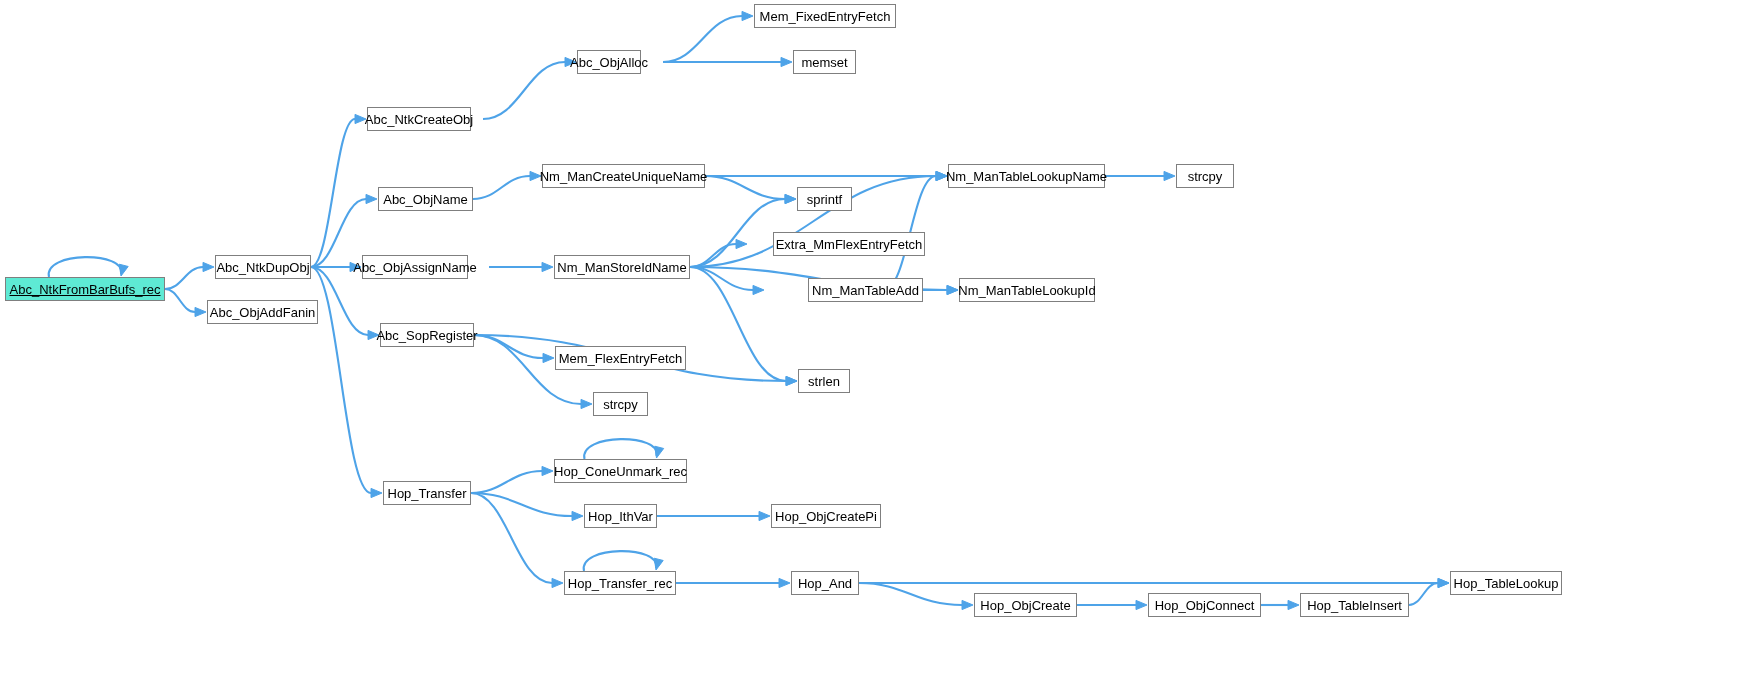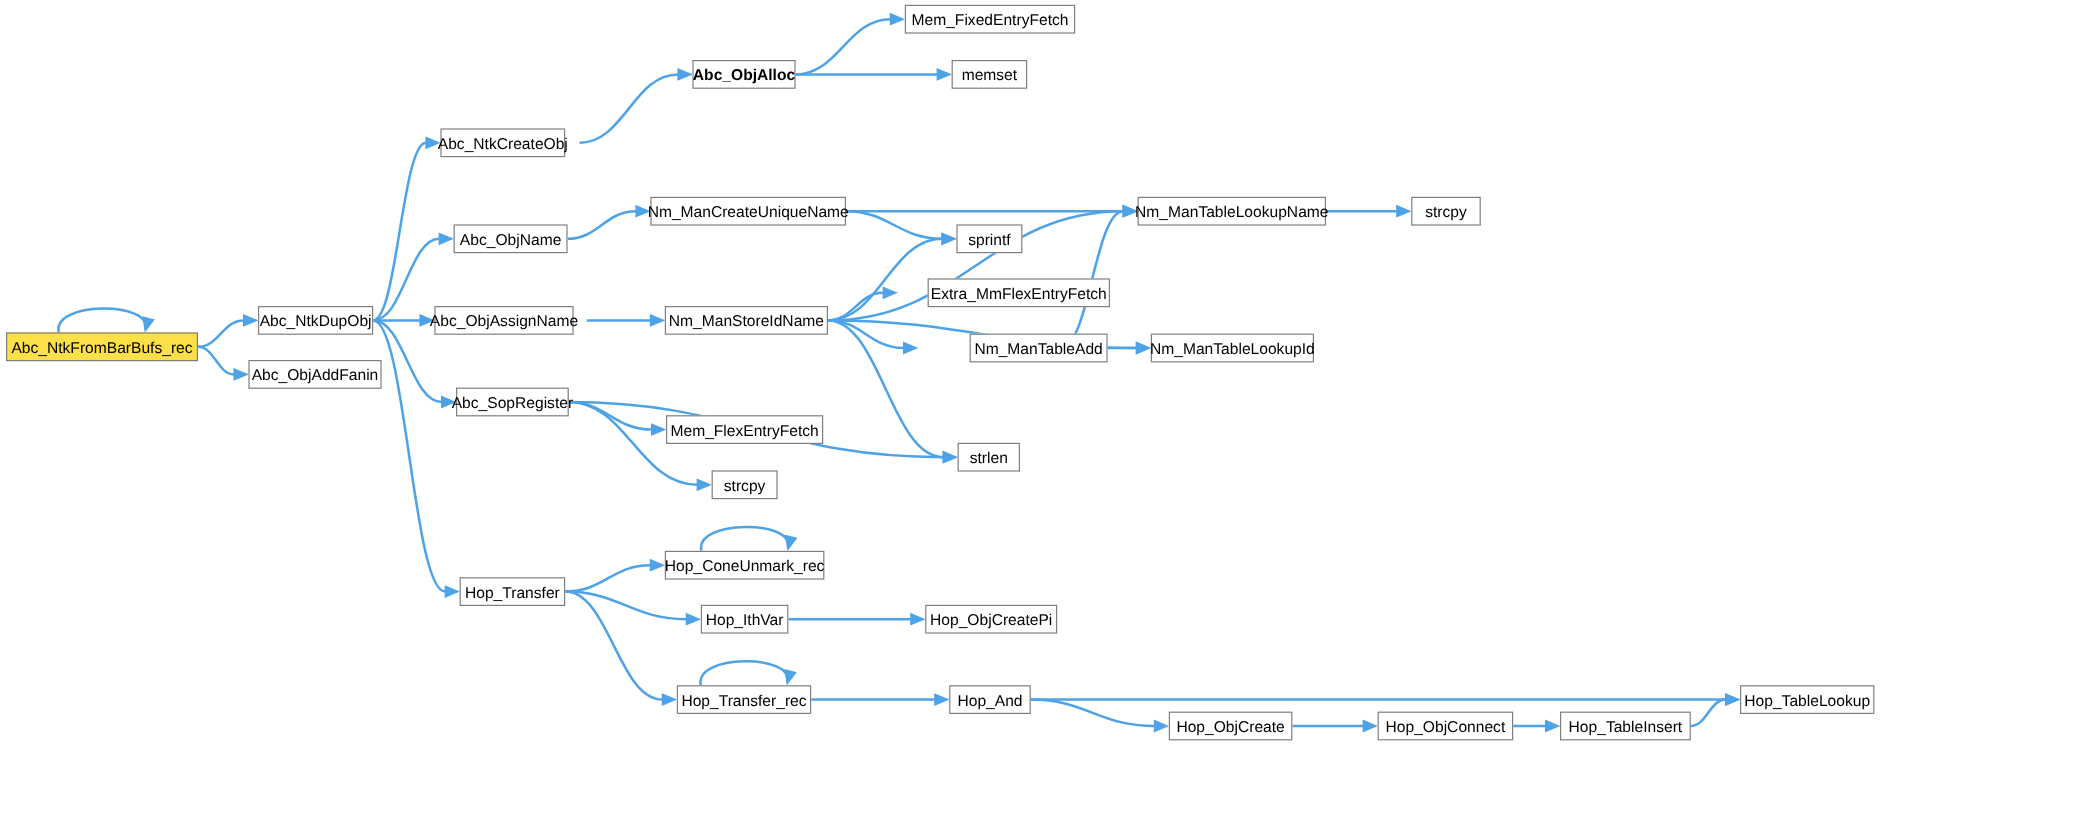--- a/index.html
+++ b/index.html
@@ -15,21 +15,21 @@
     background:#ffffff;
     color:#000000;
     font-size:13px;
     line-height:1;
     display:flex;align-items:center;justify-content:center;
     height:24px;
     white-space:nowrap;
     z-index:3;
     padding:0 0;
   }
-  .node.root{background:#fde047;}
+  .node.root{background:#5eead4;text-decoration:underline;}
   svg.edges{position:absolute;left:0;top:0;width:1747px;height:693px;z-index:1;overflow:visible;}
   svg.edges path{fill:none;stroke:#4ea3e8;stroke-width:2.1;}
   svg.edges polygon{fill:#4ea3e8;stroke:#4ea3e8;stroke-width:1;}
 </style>
 </head>
 <body>
 
 <div id="graph">
   <svg class="edges" id="edge-layer" viewBox="0 0 1747 693" preserveAspectRatio="none">
       <g>
@@ -188,24 +188,24 @@
         <path d="M 1409 605 C 1422.05 605, 1424.95 583, 1438 583"></path>
         <polygon points="1449.00,583.00 1438.00,578.40 1438.00,587.60"></polygon>
       </g>
     </svg>
   <div id="node-layer">
       <div class="node root" style="left: 5px; top: 277px; width: 160px;">Abc_NtkFromBarBufs_rec</div>
       <div class="node" style="left: 215px; top: 255px; width: 96px;">Abc_NtkDupObj</div>
       <div class="node" style="left: 207px; top: 300px; width: 111px;">Abc_ObjAddFanin</div>
       <div class="node" style="left: 367px; top: 107px; width: 104px;">Abc_NtkCreateObj</div>
       <div class="node" style="left: 378px; top: 187px; width: 95px;">Abc_ObjName</div>
-      <div class="node" style="left: 362px; top: 255px; width: 116px; text-align: center;">Abc_ObjAssignName</div>
+      <div class="node" style="left: 362px; top: 255px; width: 106px; text-align: center;">Abc_ObjAssignName</div>
       <div class="node" style="left: 380px; top: 323px; width: 94px;">Abc_SopRegister</div>
       <div class="node" style="left: 383px; top: 481px; width: 88px;">Hop_Transfer</div>
-      <div class="node" style="left: 577px; top: 50px; width: 86px; font-weight: bold;">Abc_ObjAlloc</div>
+      <div class="node" style="left: 577px; top: 50px; width: 64px;">Abc_ObjAlloc</div>
       <div class="node" style="left: 754px; top: 4px; width: 142px;">Mem_FixedEntryFetch</div>
       <div class="node" style="left: 793px; top: 50px; width: 63px;">memset</div>
       <div class="node" style="left: 542px; top: 164px; width: 163px;">Nm_ManCreateUniqueName</div>
       <div class="node" style="left: 554px; top: 255px; width: 136px;">Nm_ManStoreIdName</div>
       <div class="node" style="left: 797px; top: 187px; width: 55px;">sprintf</div>
       <div class="node" style="left: 748px; top: 232px; width: 152px; margin-left: 25px;">Extra_MmFlexEntryFetch</div>
       <div class="node" style="left: 808px; top: 278px; width: 115px;">Nm_ManTableAdd</div>
       <div class="node" style="left: 948px; top: 164px; width: 157px;">Nm_ManTableLookupName</div>
       <div class="node" style="left: 959px; top: 278px; width: 136px;">Nm_ManTableLookupId</div>
       <div class="node" style="left: 1176px; top: 164px; width: 58px;">strcpy</div>

